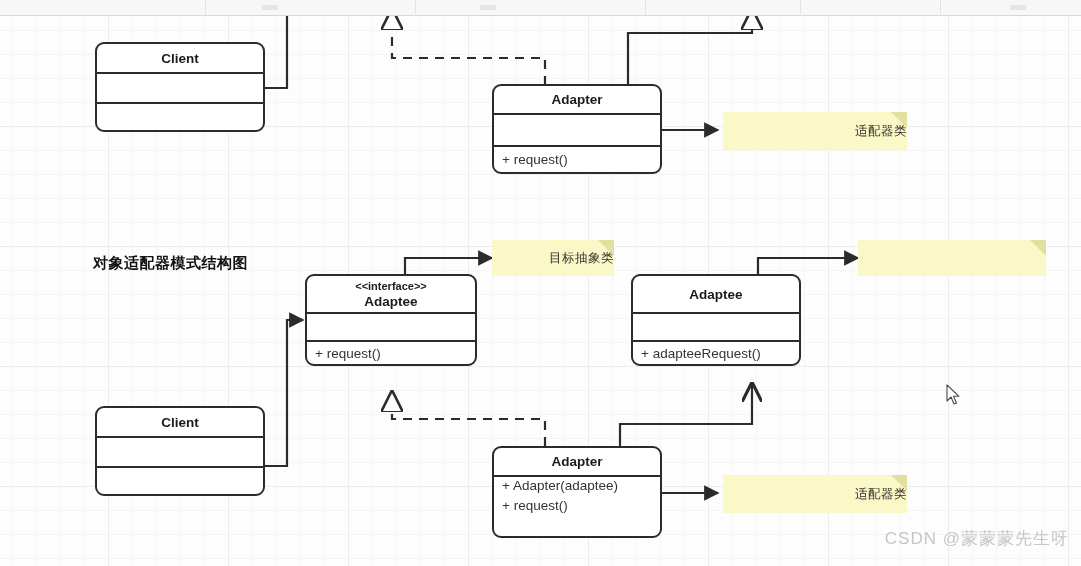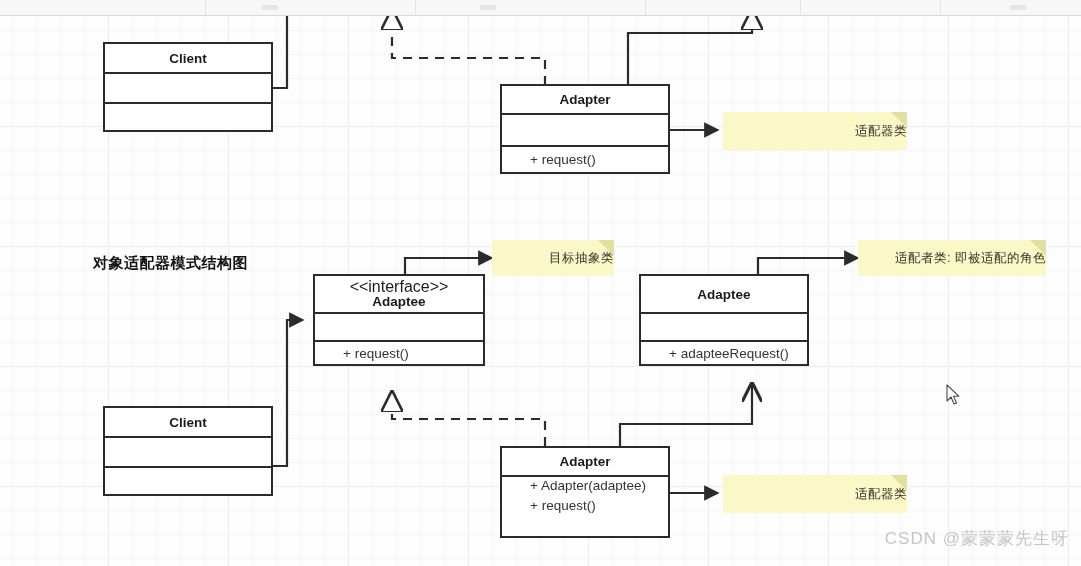--- a/index.html
+++ b/index.html
@@ -57,23 +57,22 @@
     background: #e6e6e6;
     border-radius: 1px;
   }
 
   
   .uml-class {
     position: absolute;
     box-sizing: border-box;
     background: #ffffff;
     border: 2px solid #2b2b2b;
-    border-radius: 0;
+    border-radius: 9px;
     overflow: hidden;
-    margin-left: 8px;
   }
   .uml-class .compartment {
     box-sizing: border-box;
     border-bottom: 2px solid #2b2b2b;
     display: flex;
     flex-direction: column;
     justify-content: center;
   }
   .uml-class .compartment:last-child {
     border-bottom: none;
@@ -81,27 +80,27 @@
   .uml-class .c-title {
     text-align: center;
     font-weight: bold;
     font-size: 13.5px;
     color: #1b1b1b;
     line-height: 15px;
     padding: 3px 4px;
   }
   .uml-class .c-title .stereotype {
     display: block;
-    font-weight: normal;
-    font-size: 16px;
+    font-weight: bold;
+    font-size: 11px;
   }
   .uml-class .member {
     font-size: 13.5px;
     color: #333333;
-    padding: 1px 28px;
+    padding: 1px 8px;
     line-height: 18px;
     white-space: nowrap;
   }
 
   
   .note {
     position: absolute;
     box-sizing: border-box;
     background: #fbf8c8;
     display: flex;
@@ -257,21 +256,20 @@
     <span>适配器类</span>
   </div>
 
   <div class="note" style="left:492px; top:224px; width:122px; height:36px;">
     <span class="fold"></span>
     <span>目标抽象类</span>
   </div>
 
   <div class="note" style="left:858px; top:224px; width:188px; height:36px;">
     <span class="fold"></span>
-    <span>适配者类: 即被适配的角色</span>
   </div>
 
   <div class="uml-class" style="left:305px; top:258px; width:172px; height:92px;">
     <div class="compartment" style="height:38px">
       <div class="c-title">
         <span class="stereotype">&lt;&lt;interface&gt;&gt;</span>
         <span>Adaptee</span>
       </div>
     </div>
     <div class="compartment" style="height:28px"></div>

